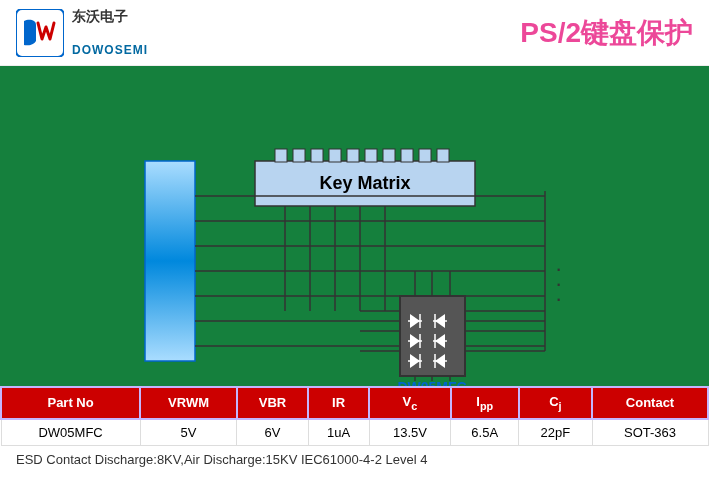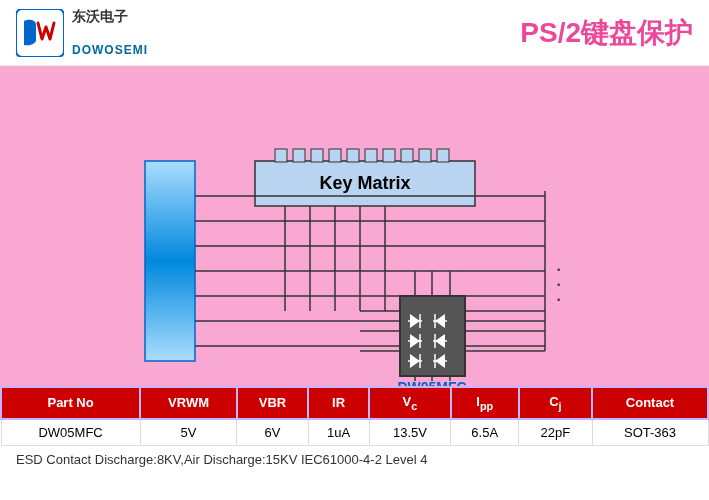--- a/index.html
+++ b/index.html
@@ -47,21 +47,21 @@
     .page-title {
       font-size: 28px;
       font-weight: bold;
       color: #ec4899;
     }
 
     
     .diagram-area {
       position: relative;
       height: 320px;
-      background: #f9a8d4;
+      background: #15803d;
     }
 
     
     .table-area {
       background: #fff;
     }
     table {
       width: 100%;
       border-collapse: collapse;
     }

